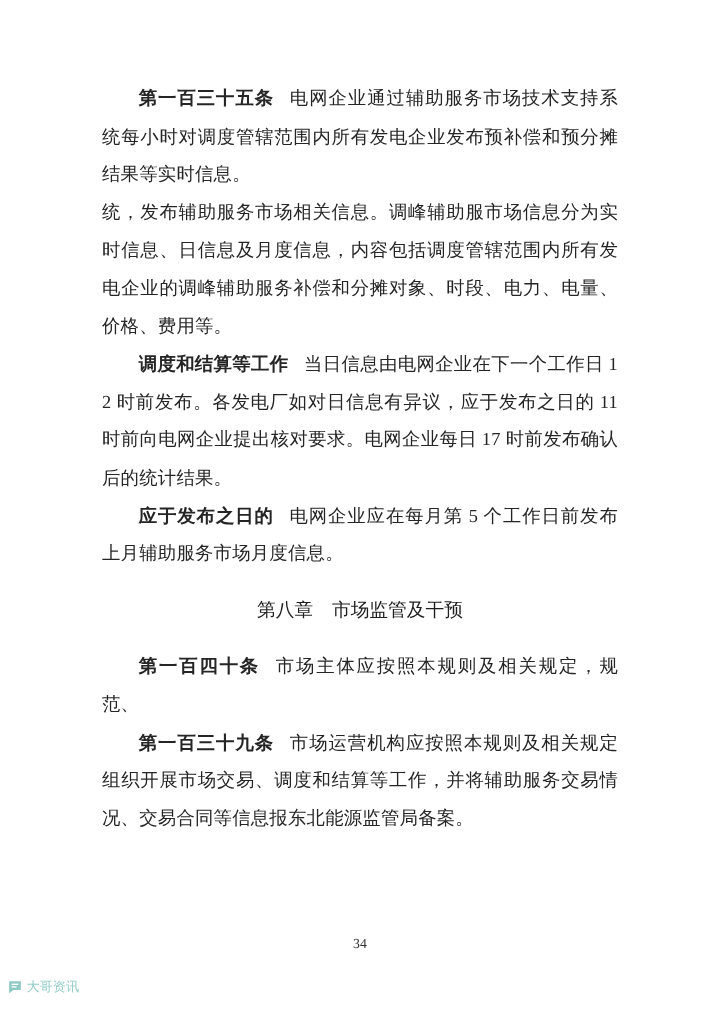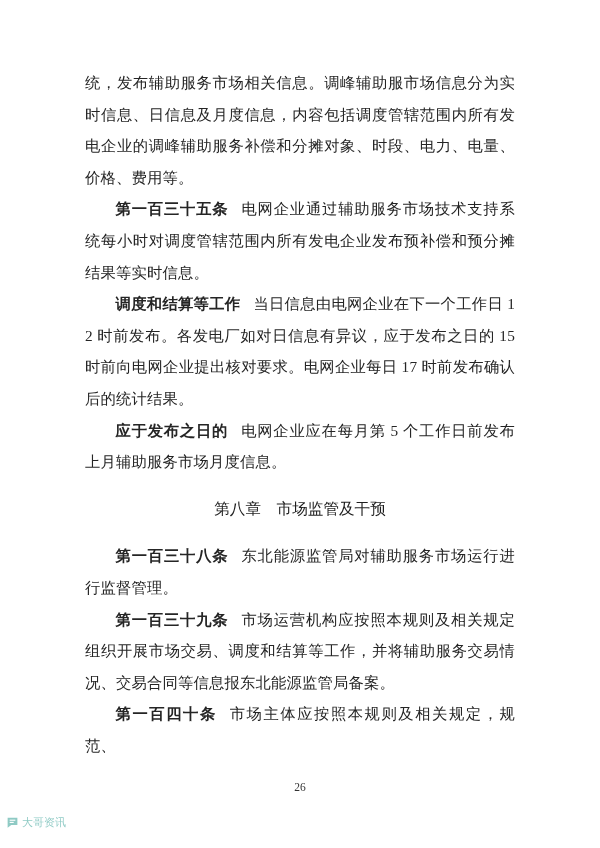--- a/index.html
+++ b/index.html
@@ -77,53 +77,50 @@
     line-height: 0;
   }
 </style>
 </head>
 <body>
 
 <div class="page">
 
   <div class="content">
 
+    <p class="para">
+      <b class="lead">第一百三十五条</b><span>电网企业通过辅助服务市场技术支持系统每小时对调度管辖范围内所有发电企业发布预补偿和预分摊结果等实时信息。</span>
+    </p>
+
     <p class="para first">
       <span>统，发布辅助服务市场相关信息。调峰辅助服市场信息分为实时信息、日信息及月度信息，内容包括调度管辖范围内所有发电企业的调峰辅助服务补偿和分摊对象、时段、电力、电量、价格、费用等。</span>
     </p>
 
     <p class="para">
-      <b class="lead">第一百三十五条</b><span>电网企业通过辅助服务市场技术支持系统每小时对调度管辖范围内所有发电企业发布预补偿和预分摊结果等实时信息。</span>
-    </p>
-
-    <p class="para">
-      <b class="lead">调度和结算等工作</b><span>当日信息由电网企业在下一个工作日 12 时前发布。各发电厂如对日信息有异议，应于发布之日的 15 时前向电网企业提出核对要求。电网企业每日 17 时前发布确认后的统计结果。</span>
+      <b class="lead">调度和结算等工作</b><span>当日信息由电网企业在下一个工作日 12 时前发布。各发电厂如对日信息有异议，应于发布之日的 11 时前向电网企业提出核对要求。电网企业每日 17 时前发布确认后的统计结果。</span>
     </p>
 
     <p class="para">
       <b class="lead">应于发布之日的</b><span>电网企业应在每月第 5 个工作日前发布上月辅助服务市场月度信息。</span>
     </p>
 
     <h2 class="chapter">第八章　市场监管及干预</h2>
 
+
     <p class="para">
-      <b class="lead">第一百三十八条</b><span>东北能源监管局对辅助服务市场运行进行监督管理。</span>
+      <b class="lead">第一百四十条</b><span>市场主体应按照本规则及相关规定，规范、</span>
     </p>
 
     <p class="para">
       <b class="lead">第一百三十九条</b><span>市场运营机构应按照本规则及相关规定组织开展市场交易、调度和结算等工作，并将辅助服务交易情况、交易合同等信息报东北能源监管局备案。</span>
     </p>
 
-    <p class="para">
-      <b class="lead">第一百四十条</b><span>市场主体应按照本规则及相关规定，规范、</span>
-    </p>
-
   </div>
 
-  <div class="page-number">26</div>
+  <div class="page-number">34</div>
 
   <div class="watermark">
     <span class="wm-icon">
       <svg viewBox="0 0 16 16" width="13" height="13" aria-hidden="true">
         <path fill="#45a79e" d="M2 2h12v9H6.5L2 14.5V2z"></path>
         <rect fill="#ffffff" x="4.5" y="4.5" width="7" height="1.4"></rect>
         <rect fill="#ffffff" x="4.5" y="7.2" width="5" height="1.4"></rect>
       </svg>
     </span>
     <span>大哥资讯</span>

